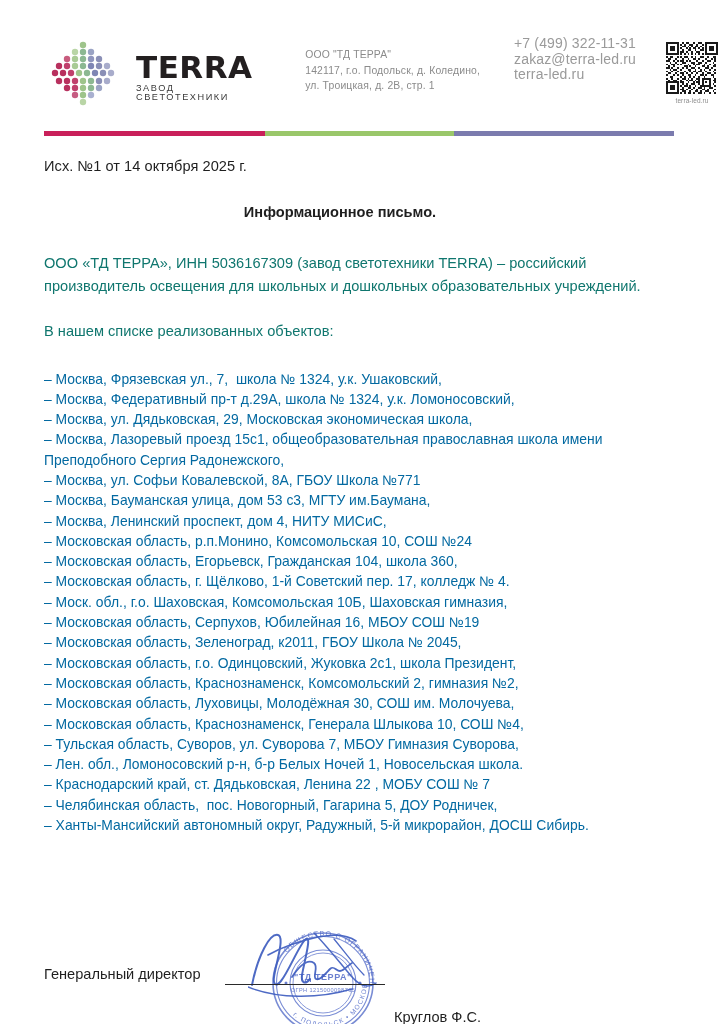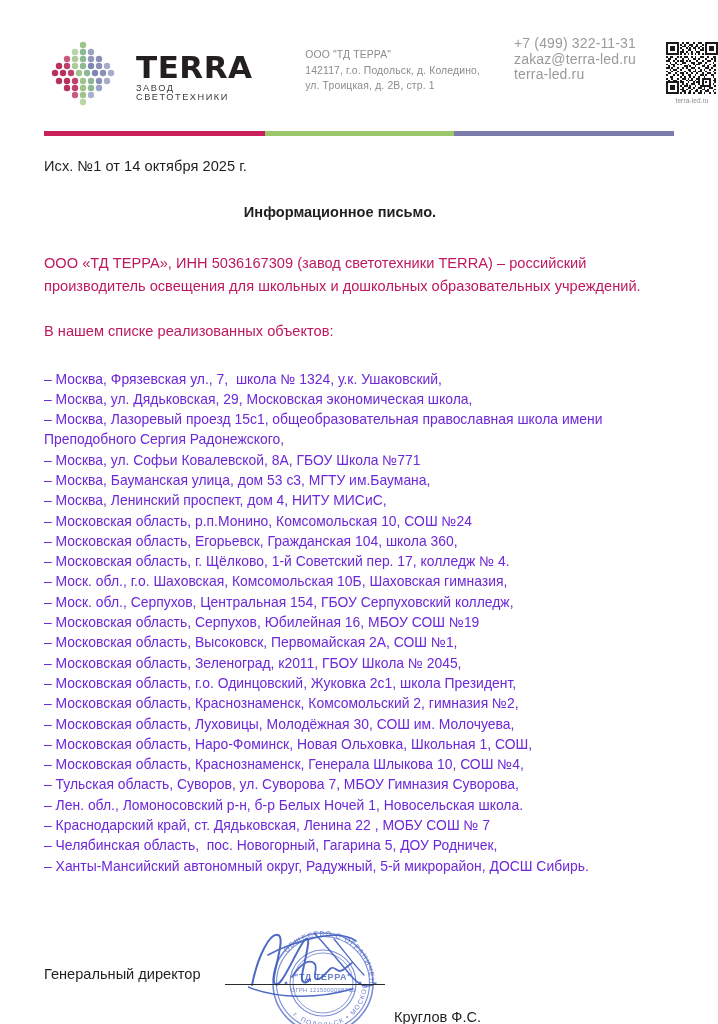--- a/index.html
+++ b/index.html
@@ -144,30 +144,30 @@
     margin-top: 26px;
     color: #1f1f1f;
     padding-right: 40px;
     font-weight: bold;
   }
 
   .para {
     font-size: 14.6px;
     line-height: 22.5px;
     margin-top: 30px;
-    color: #be185d;
+    color: #0f766e;
     letter-spacing: 0.02px;
   }
   .para.tight { margin-top: 23px; }
 
   .objects-list {
     margin-top: 26px;
     font-size: 13.9px;
     line-height: 20.3px;
-    color: #6d28d9;
+    color: #0369a1;
     letter-spacing: 0.01px;
   }
   .objects-list .li {
     white-space: pre-wrap;
   }
 
   
   .signature-row {
     position: absolute;
     left: 44px;
@@ -543,37 +543,35 @@
     <div class="doc-ref">Исх. №1 от 14 октября 2025 г.</div>
 
     <div class="doc-title">Информационное письмо.</div>
 
     <div class="para">ООО «ТД ТЕРРА», ИНН 5036167309 (завод светотехники TERRA) – российский производитель освещения для школьных и дошкольных образовательных учреждений.</div>
 
     <div class="para tight">В нашем списке реализованных объектов:</div>
 
     <div class="objects-list">
       <div class="li">– Москва, Фрязевская ул., 7,  школа № 1324, у.к. Ушаковский,</div>
+      <div class="li">– Москва, Федеративный пр-т д.29А, школа № 1324, у.к. Ломоносовский,</div>
       <div class="li">– Москва, ул. Дядьковская, 29, Московская экономическая школа,</div>
       <div class="li">– Москва, Лазоревый проезд 15с1, общеобразовательная православная школа имени Преподобного Сергия Радонежского,</div>
       <div class="li">– Москва, ул. Софьи Ковалевской, 8А, ГБОУ Школа №771</div>
       <div class="li">– Москва, Бауманская улица, дом 53 с3, МГТУ им.Баумана,</div>
       <div class="li">– Москва, Ленинский проспект, дом 4, НИТУ МИСиС,</div>
       <div class="li">– Московская область, р.п.Монино, Комсомольская 10, СОШ №24</div>
       <div class="li">– Московская область, Егорьевск, Гражданская 104, школа 360,</div>
       <div class="li">– Московская область, г. Щёлково, 1-й Советский пер. 17, колледж № 4.</div>
       <div class="li">– Моск. обл., г.о. Шаховская, Комсомольская 10Б, Шаховская гимназия,</div>
-      <div class="li">– Моск. обл., Серпухов, Центральная 154, ГБОУ Серпуховский колледж,</div>
       <div class="li">– Московская область, Серпухов, Юбилейная 16, МБОУ СОШ №19</div>
-      <div class="li">– Московская область, Высоковск, Первомайская 2А, СОШ №1,</div>
       <div class="li">– Московская область, Зеленоград, к2011, ГБОУ Школа № 2045,</div>
       <div class="li">– Московская область, г.о. Одинцовский, Жуковка 2с1, школа Президент,</div>
       <div class="li">– Московская область, Краснознаменск, Комсомольский 2, гимназия №2,</div>
       <div class="li">– Московская область, Луховицы, Молодёжная 30, СОШ им. Молочуева,</div>
-      <div class="li">– Московская область, Наро-Фоминск, Новая Ольховка, Школьная 1, СОШ,</div>
       <div class="li">– Московская область, Краснознаменск, Генерала Шлыкова 10, СОШ №4,</div>
       <div class="li">– Тульская область, Суворов, ул. Суворова 7, МБОУ Гимназия Суворова,</div>
       <div class="li">– Лен. обл., Ломоносовский р-н, б-р Белых Ночей 1, Новосельская школа.</div>
       <div class="li">– Краснодарский край, ст. Дядьковская, Ленина 22 , МОБУ СОШ № 7</div>
       <div class="li">– Челябинская область,  пос. Новогорный, Гагарина 5, ДОУ Родничек,</div>
       <div class="li">– Ханты-Мансийский автономный округ, Радужный, 5-й микрорайон, ДОСШ Сибирь.</div>
     </div>
   </div>
 
   <div class="seal">

